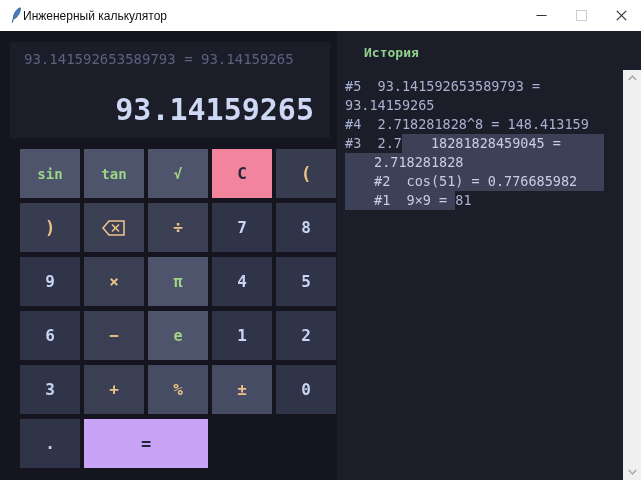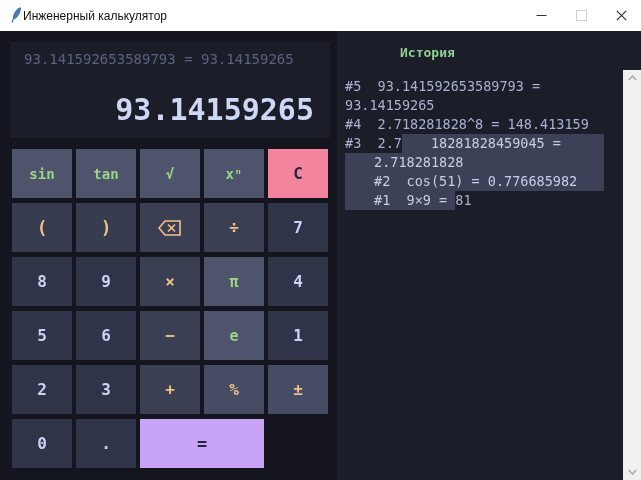--- a/index.html
+++ b/index.html
@@ -19,37 +19,37 @@
   .content{position:absolute;left:0;top:31px;right:0;bottom:0;background:#14151e;}
 
   
   .display-panel{position:absolute;left:10px;top:11px;width:320px;height:96px;background:#1b1d29;
                  box-sizing:border-box;padding:9px 16px 13px 14px;display:flex;flex-direction:column;
                  justify-content:space-between;}
   .expression{font-size:14px;color:#5a6280;letter-spacing:0;white-space:pre;}
   .result{font-size:30px;font-weight:bold;color:#ced7f4;text-align:right;line-height:1;}
 
   
-  .btn-grid{position:absolute;left:12px;top:118px;width:340px;
+  .btn-grid{position:absolute;left:20px;top:118px;width:340px;
             display:grid;grid-template-columns:repeat(5,60px);grid-auto-rows:49px;gap:5px 4px;}
   .btn{display:flex;align-items:center;justify-content:center;font-weight:bold;font-size:15px;
        cursor:default;user-select:none;}
   .btn.num{background:#2f3449;color:#c9d3f2;font-size:16px;}
   .btn.op{background:#3a3f54;color:#eec288;font-size:16px;}
   .btn.paren{background:#373c51;color:#eec288;font-size:17px;}
   .btn.fn{background:#4d546c;color:#9ed487;font-size:14px;}
   .btn.const{background:#4d546c;color:#9ed487;font-size:15px;}
   .btn.mod{background:#464c63;color:#eec288;font-size:16px;}
   .btn.clear{background:#f2849e;color:#22263a;font-size:16px;}
   .btn.eq{background:#c9a3f6;color:#22263a;font-size:17px;grid-column:span 2;}
   .btn .bs-svg{display:block;}
 
   
   .history-panel{position:absolute;left:337px;top:0;right:0;bottom:0;background:#1b1d29;}
-  .history-title{position:absolute;left:27px;top:14px;font-size:13px;font-weight:bold;color:#8fd08d;margin-left:36px;}
+  .history-title{position:absolute;left:27px;top:14px;font-size:13px;font-weight:bold;color:#8fd08d;}
   .history-lines{position:absolute;left:8px;top:46px;right:37px;}
   .hline{display:flex;height:19px;line-height:19px;font-size:13.5px;color:#a9b0d0;white-space:pre;}
   .hline span{display:block;}
   .hline .sel{background:#3c4158;color:#c8cde2;padding-left:29px;}
   .hline .fill{flex:1;}
 
   
   .scrollbar{position:absolute;right:0;top:39px;bottom:0;width:18px;background:#f0f0f0;
              display:flex;flex-direction:column;align-items:center;justify-content:space-between;
              padding:5px 0;box-sizing:border-box;}
@@ -89,21 +89,20 @@
 
     <div class="display-panel">
       <div class="expression">93.141592653589793 = 93.14159265</div>
       <div class="result">93.14159265</div>
     </div>
 
     <div class="btn-grid" id="btn-grid">
         <div class="btn fn">sin</div>
         <div class="btn fn">tan</div>
         <div class="btn fn">√</div>
-        <div class="btn fn">xⁿ</div>
         <div class="btn clear">C</div>
         <div class="btn paren">(</div>
         <div class="btn paren">)</div>
         <div class="btn op">
           <svg viewBox="0 0 24 16" width="24" height="16" class="bs-svg">
             <path d="M7 1 L22 1 L22 15 L7 15 L1 8 Z" fill="none" stroke="#eec288" stroke-width="1.6"></path>
             <line x1="10" y1="4.5" x2="17" y2="11.5" stroke="#eec288" stroke-width="1.6"></line>
             <line x1="17" y1="4.5" x2="10" y2="11.5" stroke="#eec288" stroke-width="1.6"></line>
           </svg>
         </div>

